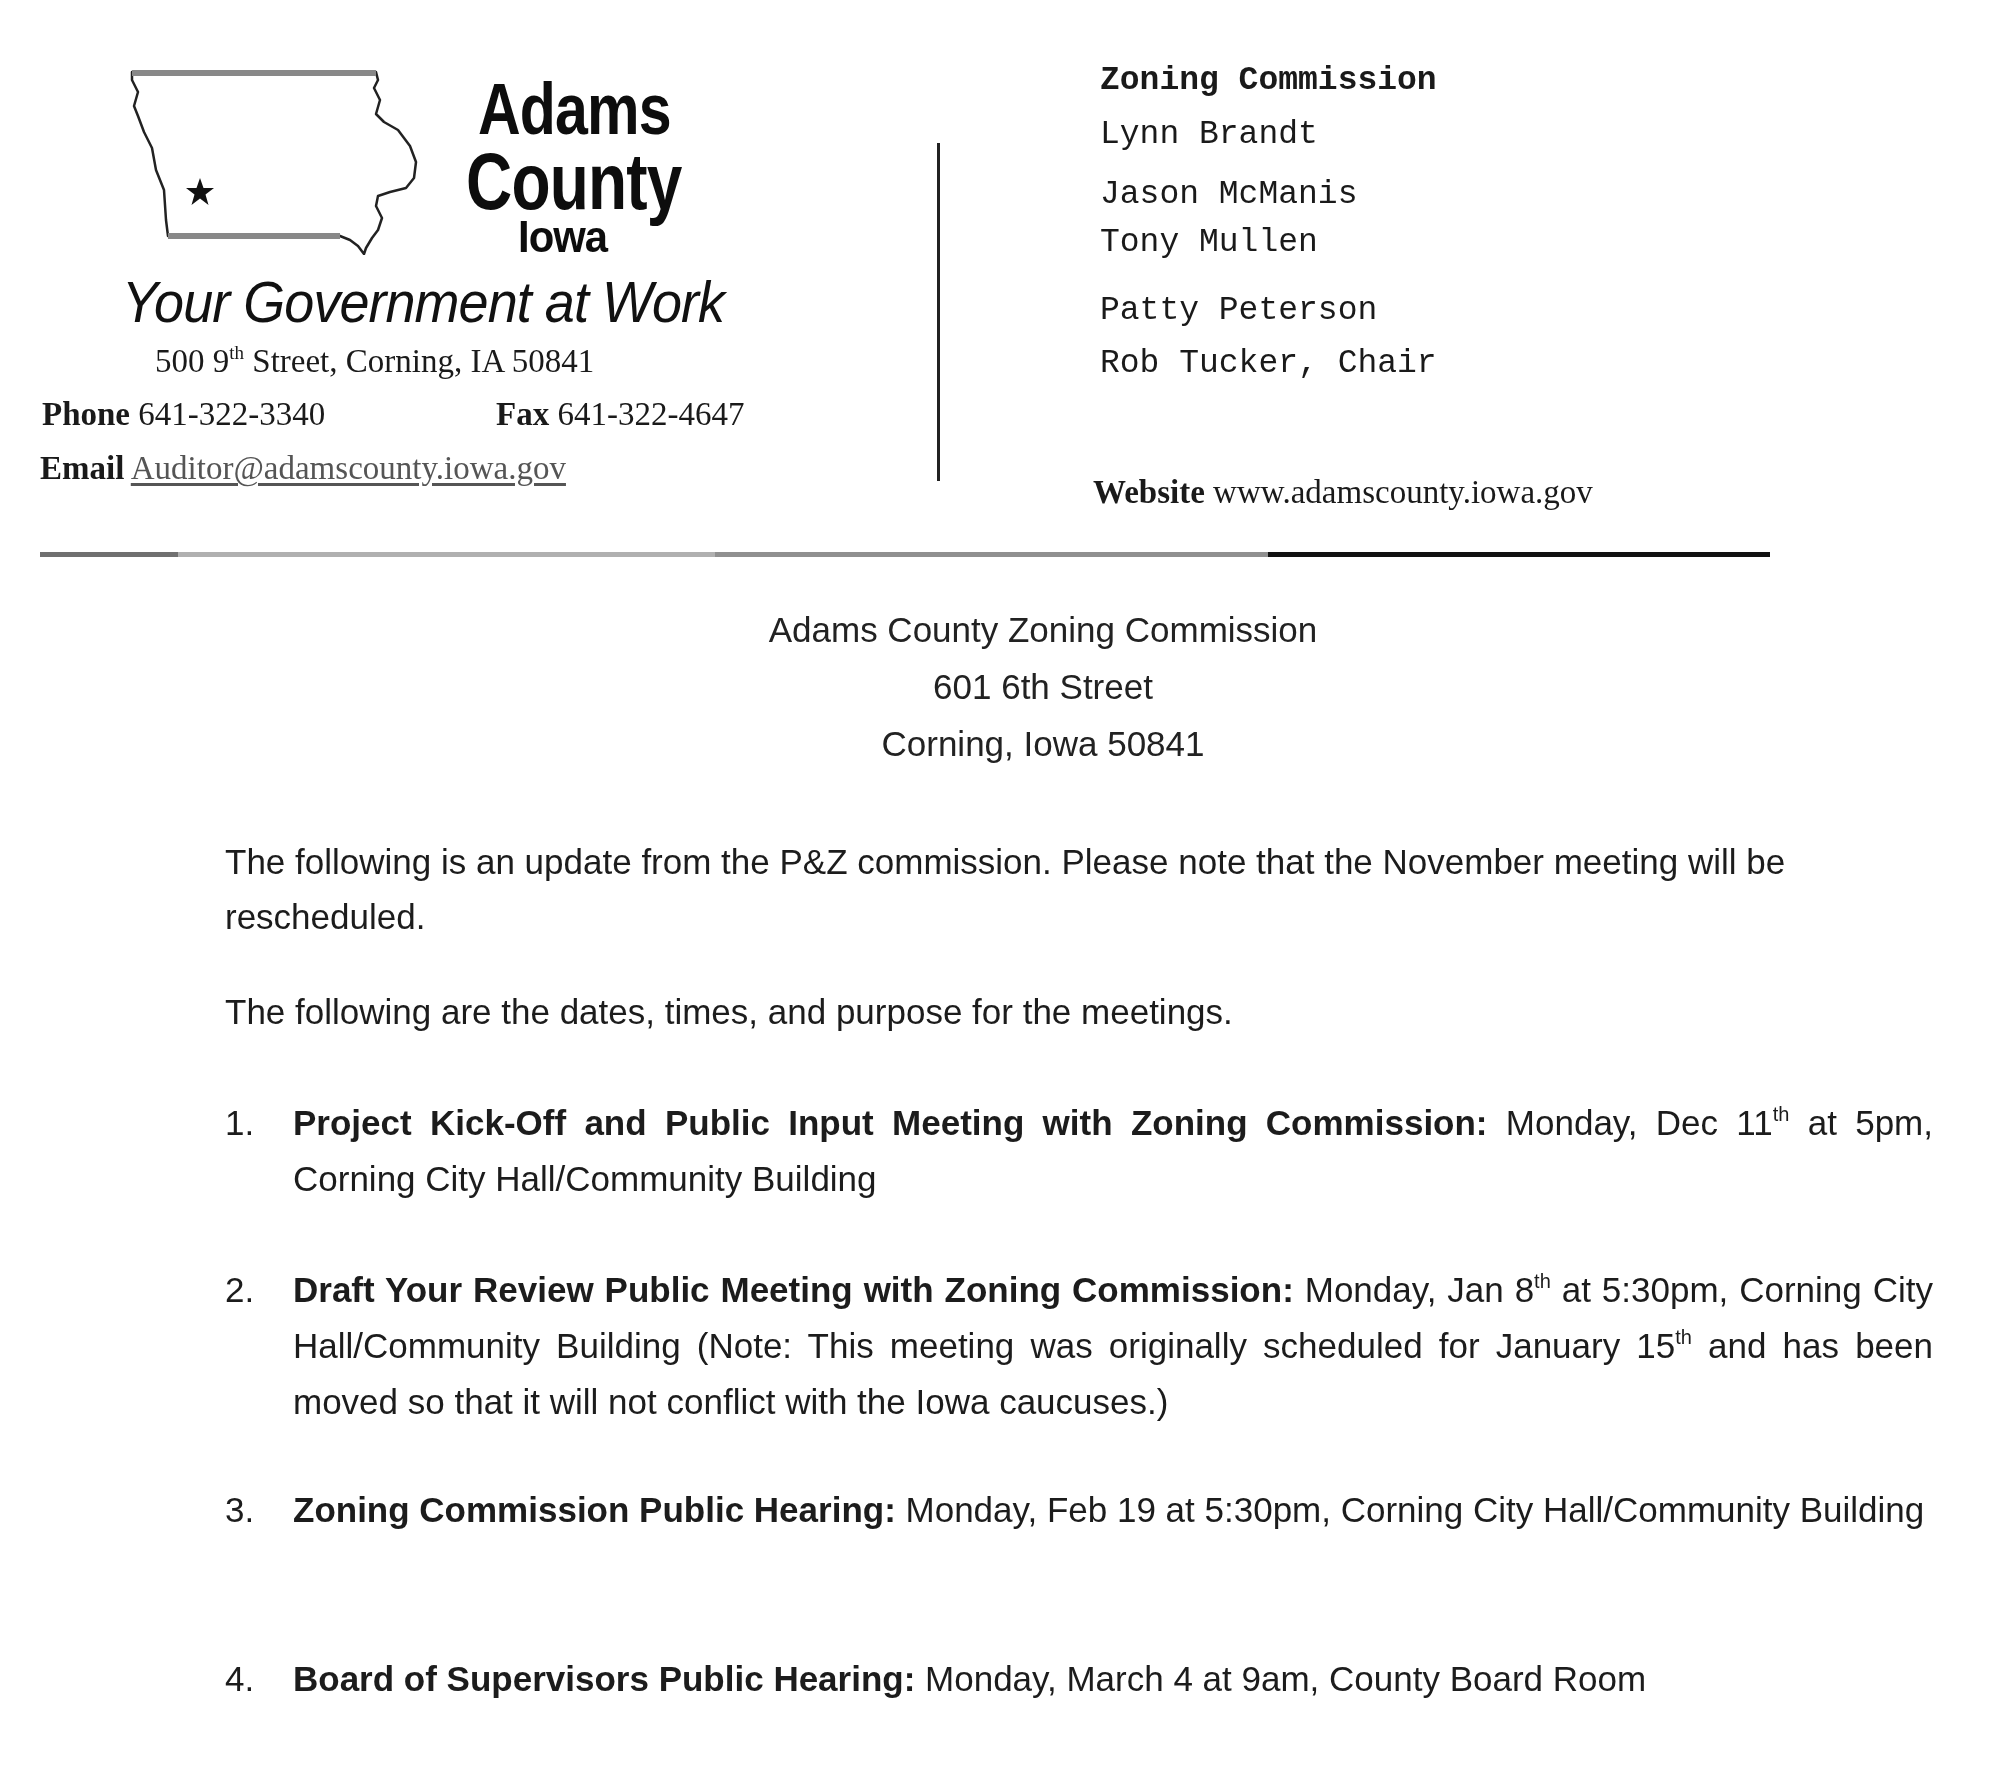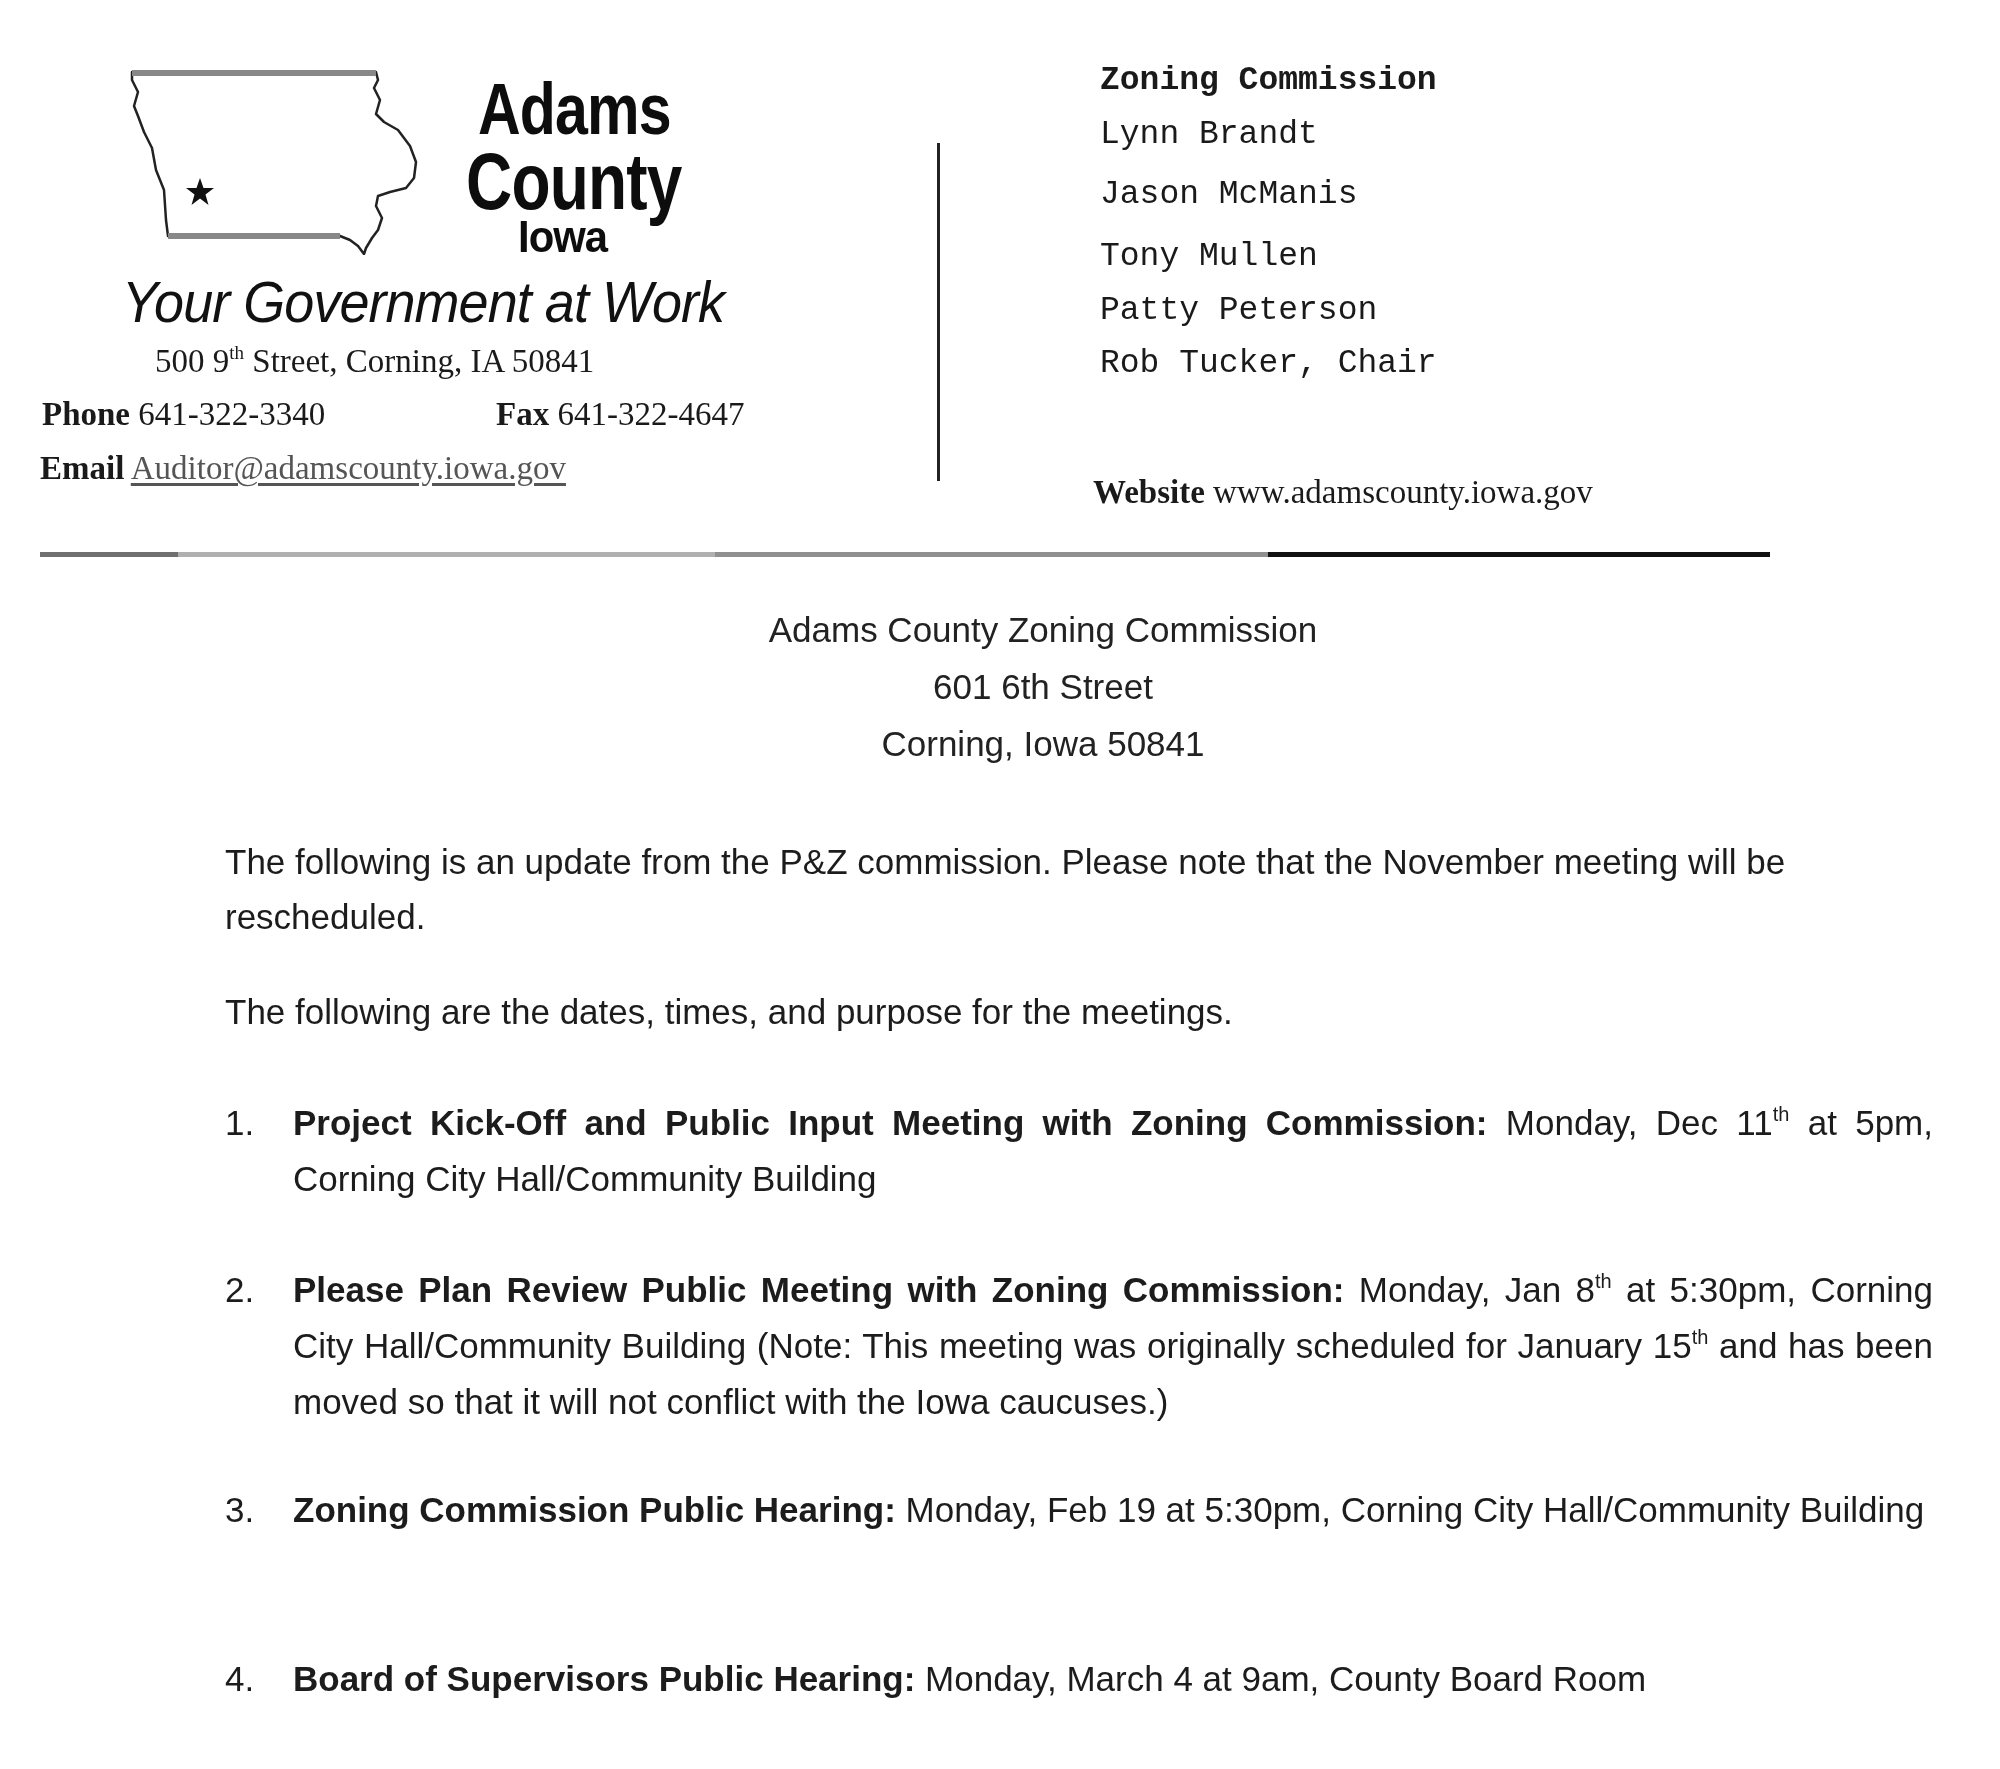--- a/index.html
+++ b/index.html
@@ -22,21 +22,21 @@
   #fax-line { left: 496px; top: 396px; }
   #email-line { left: 40px; top: 450px; }
   #email-link { color: #555; text-decoration: underline; text-decoration-thickness: 3px; text-underline-offset: 4px; }
 
   #divider-vertical { position: absolute; left: 937px; top: 143px; width: 3px; height: 338px; background: #222; }
 
   .right-col { left: 1100px; font-family: Liberation Mono, monospace; font-size: 33px; color: #1a1a1a; }
   #commission-title { top: 62px; font-weight: bold; }
   #member-0 { top: 116px; }
   #member-1 { top: 176px; }
-  #member-2 { top: 238px; text-align: center; }
+  #member-2 { top: 224px; text-align: center; }
   #member-3 { top: 292px; }
   #member-4 { top: 345px; }
   #website-line { left: 1093px; top: 474px; font-family: "Liberation Serif", serif; font-size: 33px; }
 
   #header-rule { position: absolute; left: 40px; top: 552px; width: 1730px; height: 5px;
     background: linear-gradient(to right, #707070 0 8%, #b0b0b0 8% 39%, #909090 39% 71%, #111 71% 100%); }
 
   .center-line { position: absolute; left: 0; width: 2086px; text-align: center; font-family: "Liberation Sans", sans-serif; font-size: 35px; color: #222; }
   #center-line-0 { top: 610px; }
   #center-line-1 { top: 667px; }
@@ -115,21 +115,21 @@
 <div id="intro-para" class="body-text">The following is an update from the P&amp;Z commission. Please note that the November meeting will be rescheduled.</div>
 <div id="dates-para" class="body-text">The following are the dates, times, and purpose for the meetings.</div>
 
 <div id="list-item-1" class="list-item">
   <span class="list-num">1.</span>
   <div class="list-text"><b>Project Kick-Off and Public Input Meeting with Zoning Commission:</b><span> Monday, Dec 11</span><sup>th</sup><span> at 5pm, Corning City Hall/Community Building</span></div>
 </div>
 
 <div id="list-item-2" class="list-item">
   <span class="list-num">2.</span>
-  <div class="list-text"><b>Please Plan Review Public Meeting with Zoning Commission:</b><span> Monday, Jan 8</span><sup>th</sup><span> at 5:30pm, Corning City Hall/Community Building </span><span>(Note: This meeting was originally scheduled for January 15</span><sup>th</sup><span> and has been moved so that it will not conflict with the Iowa caucuses.)</span></div>
+  <div class="list-text"><b>Draft Your Review Public Meeting with Zoning Commission:</b><span> Monday, Jan 8</span><sup>th</sup><span> at 5:30pm, Corning City Hall/Community Building </span><span>(Note: This meeting was originally scheduled for January 15</span><sup>th</sup><span> and has been moved so that it will not conflict with the Iowa caucuses.)</span></div>
 </div>
 
 <div id="list-item-3" class="list-item">
   <span class="list-num">3.</span>
   <div class="list-text"><b>Zoning Commission Public Hearing:</b><span> Monday, Feb 19 at 5:30pm, Corning City Hall/Community Building</span></div>
 </div>
 
 <div id="list-item-4" class="list-item">
   <span class="list-num">4.</span>
   <div class="list-text"><b>Board of Supervisors Public Hearing:</b><span> Monday, March 4 at 9am, County Board Room</span></div>

